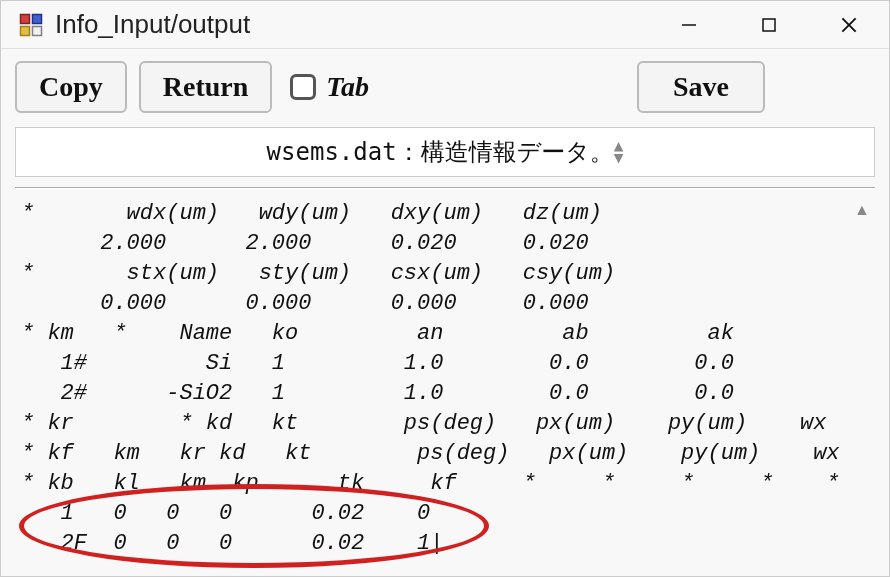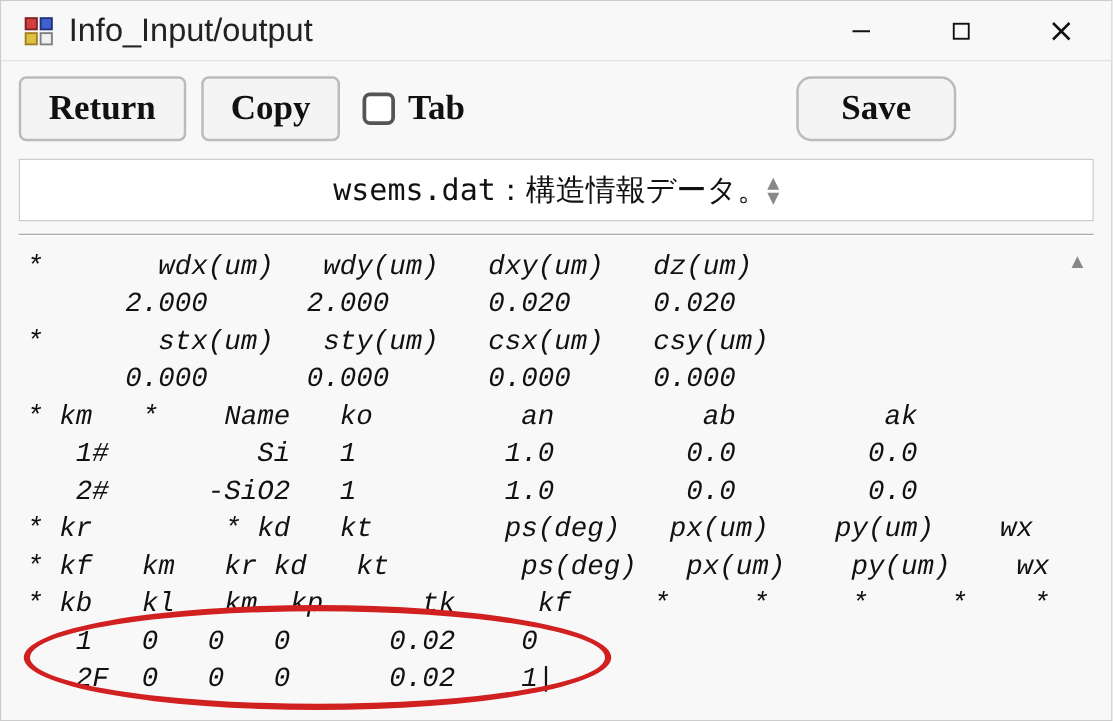--- a/index.html
+++ b/index.html
@@ -58,30 +58,31 @@
       font-family: Georgia, "Times New Roman", serif;
       font-weight: bold;
       font-size: 28px;
       color: #111;
       background: #f4f4f4;
       border: 2px solid #bbb;
       border-radius: 6px;
       padding: 8px 22px;
       cursor: pointer;
     }
-    .tb-btn.save { margin-left: auto; padding: 8px 34px; margin-right: 110px; border-radius: 12px; }
+    .tb-btn.save { margin-left: auto; padding: 8px 34px; margin-right: 110px; }
     .chk-wrap {
       display: flex;
       align-items: center;
       gap: 10px;
       font-family: Georgia, "Times New Roman", serif;
       font-weight: bold;
       font-size: 28px;
       color: #111;
       margin-left: 6px;
+      font-style: italic;
     }
     .chk-box {
       width: 26px;
       height: 26px;
       border: 3px solid #555;
       border-radius: 6px;
       background: #fff;
       cursor: pointer;
     }
     .header-line {
@@ -175,22 +176,22 @@
     </button>
     <button class="win-btn">
       <svg width="22" height="22" viewBox="0 0 20 20">
           <line x1="4" y1="4" x2="16" y2="16" stroke="#111" stroke-width="1.8"></line>
           <line x1="16" y1="4" x2="4" y2="16" stroke="#111" stroke-width="1.8"></line>
         </svg>
     </button>
   </div>
 
   <div class="toolbar">
+    <button class="tb-btn">Copy</button>
     <button class="tb-btn">Return</button>
-    <button class="tb-btn">Copy</button>
     <label class="chk-wrap">
       <span class="chk-box"></span>
       <span>Tab</span>
     </label>
     <button class="tb-btn save">Save</button>
   </div>
 
   <div class="header-line">
     <span>wsems.dat：構造情報データ。</span>
     <span class="spin-arrows">

